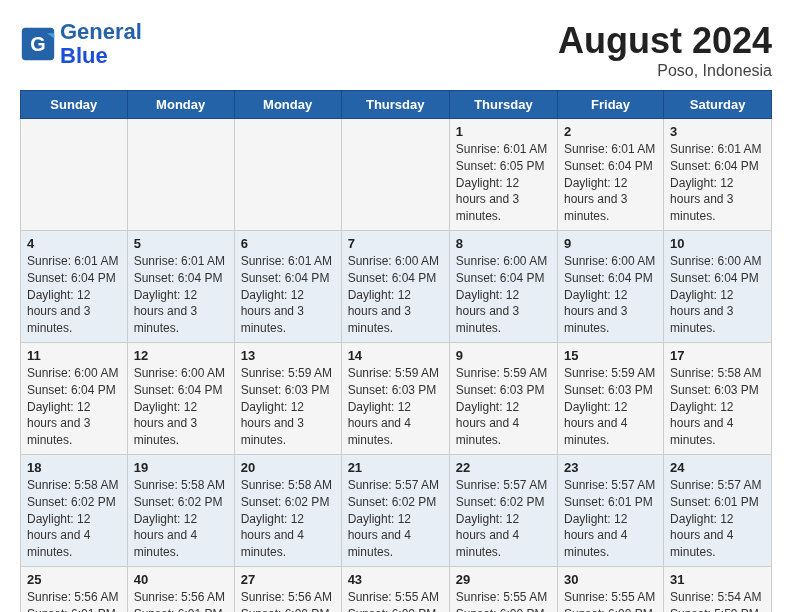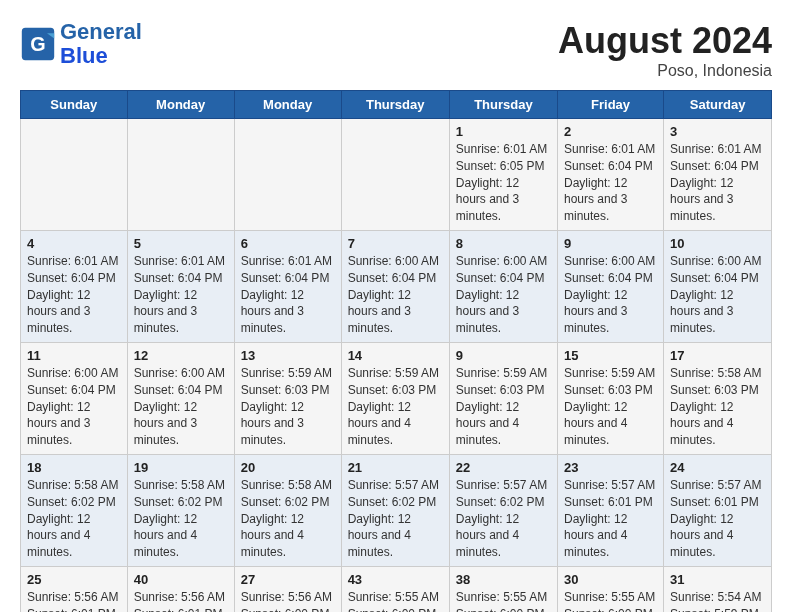--- a/index.html
+++ b/index.html
@@ -329,21 +329,21 @@
 and 4 minutes.</div>
         </td>
         <td>
           <span class="day-num">43</span>
           <div class="day-info">Sunrise: 5:55 AM
 Sunset: 6:00 PM
 Daylight: 12 hours
 and 4 minutes.</div>
         </td>
         <td>
-          <span class="day-num">38</span>
+          <span class="day-num">29</span>
           <div class="day-info">Sunrise: 5:55 AM
 Sunset: 6:00 PM
 Daylight: 12 hours
 and 4 minutes.</div>
         </td>
         <td>
           <span class="day-num">30</span>
           <div class="day-info">Sunrise: 5:55 AM
 Sunset: 6:00 PM
 Daylight: 12 hours

